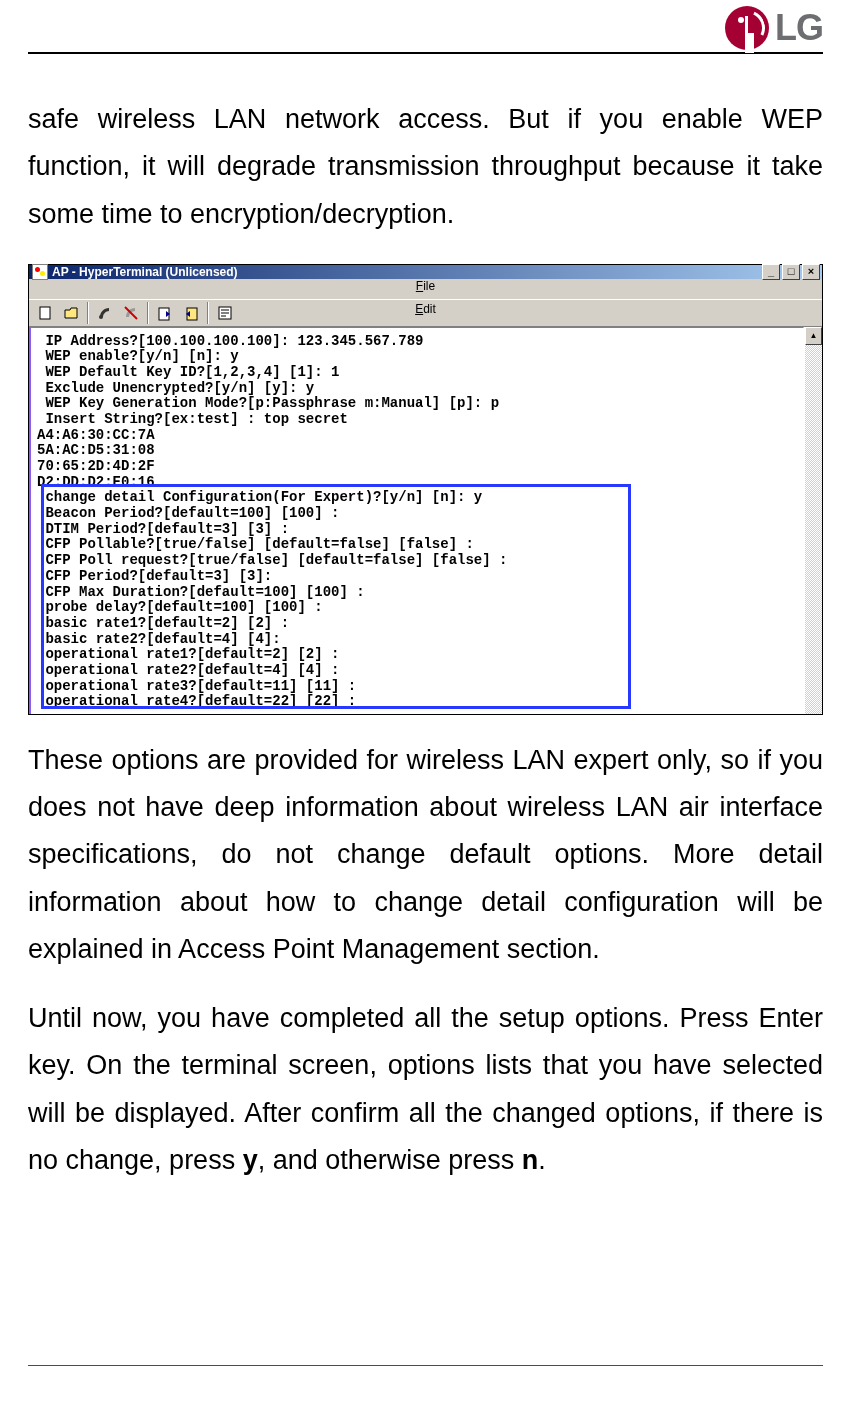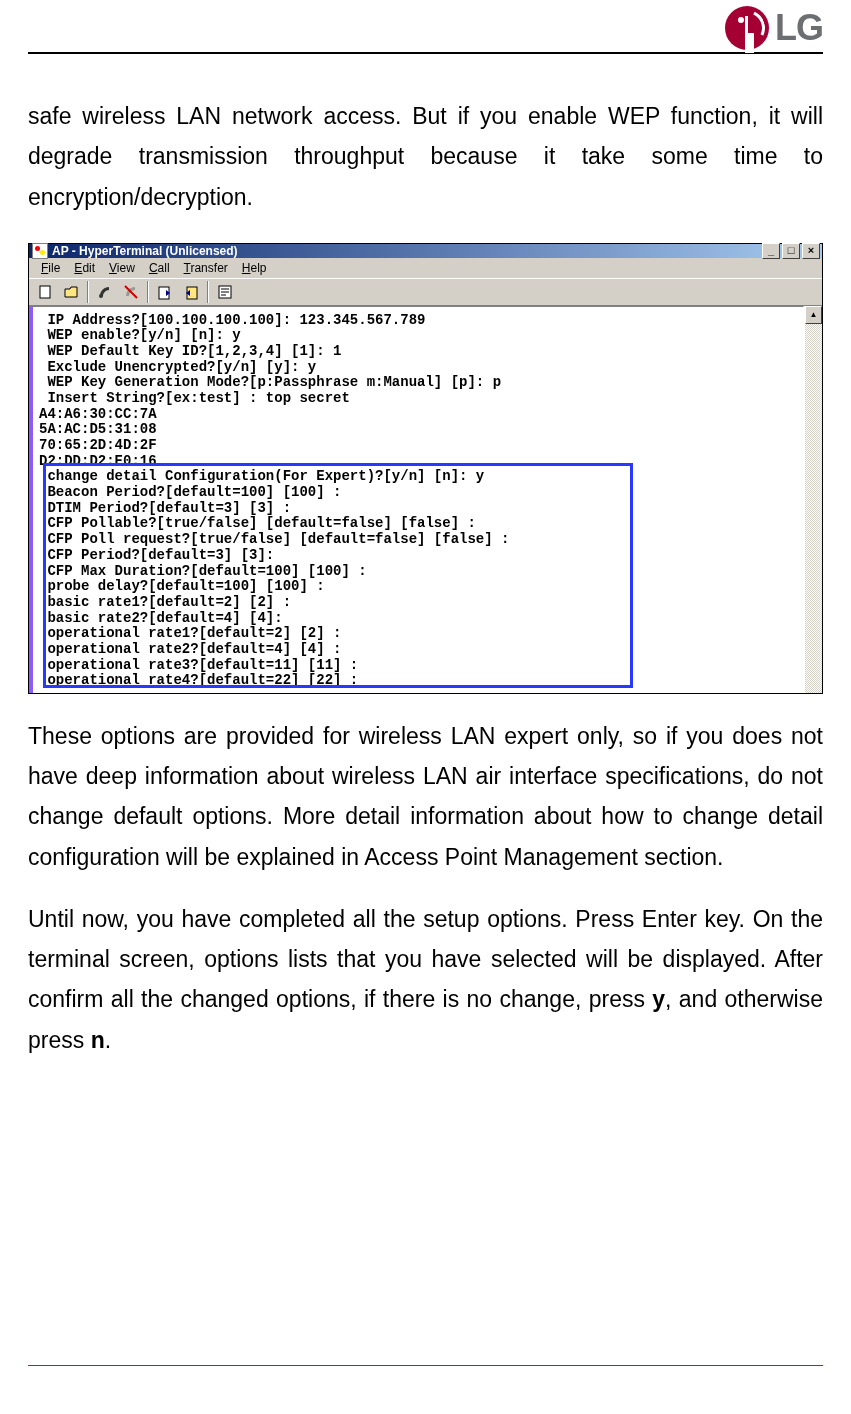--- a/index.html
+++ b/index.html
@@ -67,21 +67,21 @@
     color: #6d6e71;
     letter-spacing: -1px;
   }
   .header-rule {
     border: none;
     border-top: 2px solid #000;
     margin-top: 2px;
   }
   
   .body-text {
-    font-size: 23px;
+    font-size: 27px;
     line-height: 1.75;
     text-align: justify;
     margin-top: 42px;
   }
   .body-text.p2 { margin-top: 22px; }
   .body-text .b { font-weight: bold; }
   
   .win {
     margin-top: 26px;
     width: 100%;
@@ -96,33 +96,33 @@
     display:flex; align-items:center; justify-content:space-between;
     padding: 0 2px 0 3px;
   }
   .titlebar-left { display:flex; align-items:center; gap:4px;}
   .titlebar-icon { width:16px;height:16px;background:#fff;border:1px solid #808080; position:relative;}
   .titlebar-icon::before{content:"";position:absolute;left:2px;top:2px;width:5px;height:5px;background:#ff0000;border-radius:50%;}
   .titlebar-icon::after{content:"";position:absolute;left:7px;top:6px;width:5px;height:5px;background:#ffeb00;border-radius:50%;}
   .titlebar-title { color:#fff; font-size:12px; font-weight:bold;}
   .win-btns { display:flex; gap:2px;}
   .win-btn { width:18px;height:16px;background:#d4d0c8;border:1px solid #fff;border-right-color:#404040;border-bottom-color:#404040; display:flex;align-items:center;justify-content:center;font-family:Arial;font-size:11px;font-weight:bold;line-height:1;}
-  .menubar { height:20px; display:flex; align-items:center; gap:2px; padding:0 6px; font-size:12px;}
+  .menubar { height:20px; display:flex; align-items:center; gap:9px; padding:0 6px; font-size:12px;flex-direction:column;}
   .menubar span { padding: 0 6px;}
   .menubar span u { text-decoration: underline;}
   .toolbar { height:28px; border-top:1px solid #fff; border-bottom:1px solid #808080; display:flex;align-items:center; padding:0 4px; gap:2px;}
   .tool-btn { width:24px;height:22px; border:1px solid #d4d0c8; display:flex;align-items:center;justify-content:center;}
   .tool-sep { width:1px;height:22px;border-left:1px solid #808080;border-right:1px solid #fff;margin:0 2px;}
   .term-wrap { display:flex; }
   .term {
     flex:1;
     background:#fff;
     padding: 6px 4px 4px 6px;
     border-top:1px solid #808080;
-    border-left:4px solid #8b5cf6;
+    border-left:2px solid #8b5cf6;
     border-right:1px solid #fff;
     font-family: "Courier New", monospace;
     font-weight: bold;
     font-size: 14px;
     line-height: 1.12;
     white-space: pre;
     color:#000;
     position:relative;
   }
   .scrollbar-v { width:18px; background:#d4d0c8; border-left:1px solid #fff; display:flex;flex-direction:column;}

